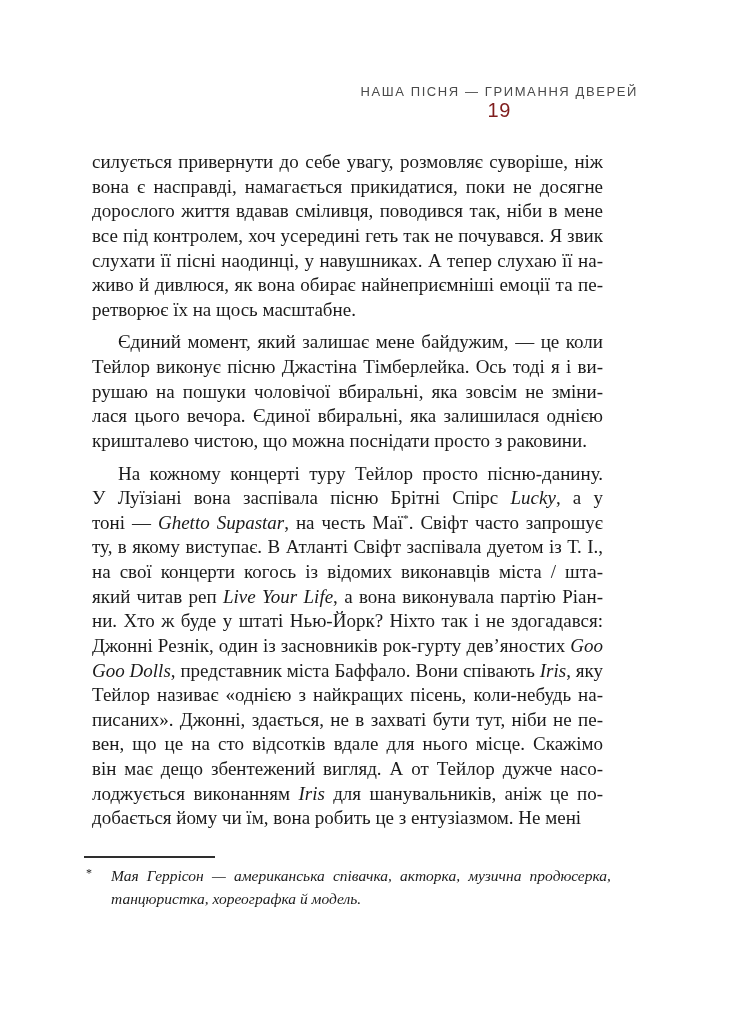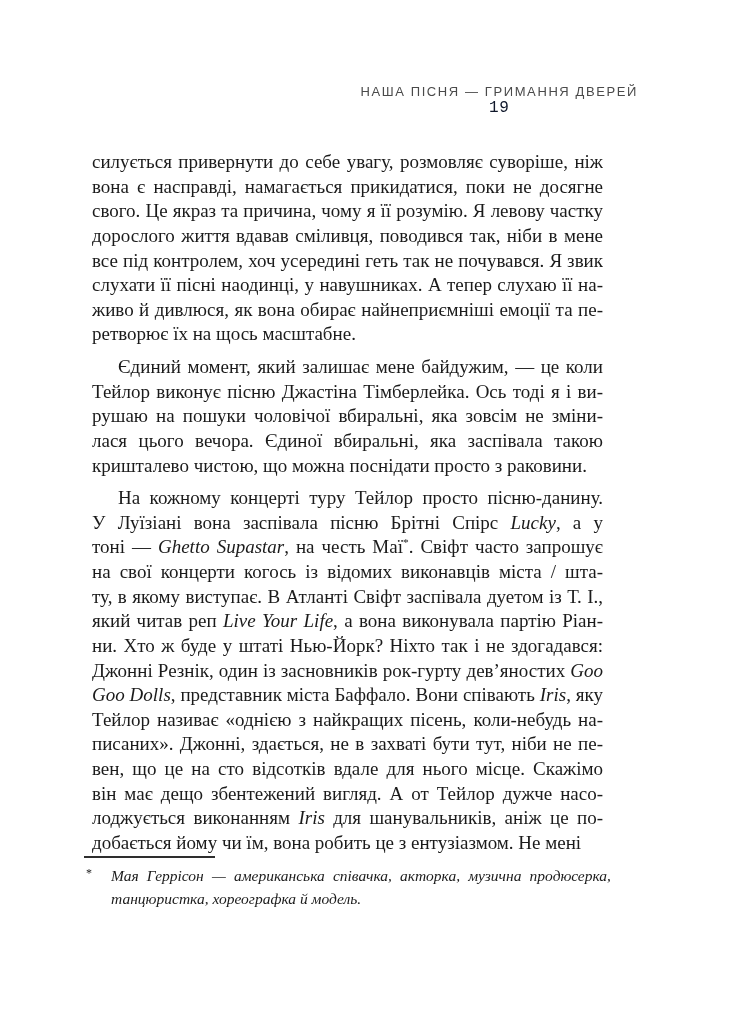--- a/index.html
+++ b/index.html
@@ -26,24 +26,24 @@
     letter-spacing: 1.6px;
     color: #4a4a4a;
     white-space: nowrap;
   }
   .header-divider {
     width: 1px; height: 25px;
     background: #5a5a5a;
     margin: 0 9px 0 7px;
   }
   .header-page {
-    font-family: Liberation Mono, monospace;
-    font-size: 16px;
+    font-family: Liberation Sans, sans-serif;
+    font-size: 20px;
     letter-spacing: 0.5px;
-    color: #0f172a;
+    color: #7f1d1d;
   }
 
   
   .text-block {
     position: absolute;
     left: 84px; top: 142px;
     width: 527px;
     color: #1b1b1b;
     font-size: 19px;
   }
@@ -109,40 +109,39 @@
   <div class="header">
     <span class="header-title">НАША ПІСНЯ — ГРИМАННЯ ДВЕРЕЙ</span>
     <span class="header-divider"></span>
     <span class="header-page">19</span>
   </div>
 
   <div class="text-block" id="text-block">
       <div class="para">
         <div class="line just"><span>силується привернути до себе увагу, розмовляє суворіше, ніж</span></div>
         <div class="line just"><span>вона є насправді, намагається прикидатися, поки не досягне</span></div>
-        <div class="line just"><span>свого. Це якраз та причина, чому я її розумію. Я левову частку</span></div>
         <div class="line just"><span>дорослого життя вдавав сміливця, поводився так, ніби в мене</span></div>
         <div class="line just"><span>все під контролем, хоч усередині геть так не почувався. Я звик</span></div>
         <div class="line just"><span>слухати її пісні наодинці, у навушниках. А тепер слухаю її на-</span></div>
         <div class="line just"><span>живо й дивлюся, як вона обирає найнеприємніші емоції та пе-</span></div>
         <div class="line"><span>ретворює їх на щось масштабне.</span></div>
       </div>
       <div class="para">
         <div class="line just ind"><span>Єдиний момент, який залишає мене байдужим, — це коли</span></div>
         <div class="line just"><span>Тейлор виконує пісню Джастіна Тімберлейка. Ось тоді я і ви-</span></div>
         <div class="line just"><span>рушаю на пошуки чоловічої вбиральні, яка зовсім не зміни-</span></div>
-        <div class="line just"><span>лася цього вечора. Єдиної вбиральні, яка заспівала такою</span></div>
+        <div class="line just"><span>лася цього вечора. Єдиної вбиральні, яка залишилася однією</span></div>
         <div class="line"><span>кришталево чистою, що можна поснідати просто з раковини.</span></div>
       </div>
       <div class="para">
         <div class="line just ind"><span>На кожному концерті туру Тейлор просто пісню-данину.</span></div>
         <div class="line just"><span>У Луїзіані вона заспівала пісню Брітні Спірс </span><em>Lucky</em><span>, а у Вашинг-</span></div>
         <div class="line just"><span>тоні — </span><em>Ghetto Supastar</em><span>, на честь Маї</span><span><sup>*</sup></span><span>. Свіфт часто запрошує</span></div>
+        <div class="line just"><span>ту, в якому виступає. В Атланті Свіфт заспівала дуетом із Т. І.,</span></div>
         <div class="line just"><span>на свої концерти когось із відомих виконавців міста / шта-</span></div>
-        <div class="line just"><span>ту, в якому виступає. В Атланті Свіфт заспівала дуетом із Т. І.,</span></div>
         <div class="line just"><span>який читав реп </span><em>Live Your Life</em><span>, а вона виконувала партію Ріан-</span></div>
         <div class="line just"><span>ни. Хто ж буде у штаті Нью-Йорк? Ніхто так і не здогадався:</span></div>
         <div class="line just"><span>Джонні Резнік, один із засновників рок-гурту дев’яностих </span><em>Goo</em></div>
         <div class="line just"><em>Goo Dolls</em><span>, представник міста Баффало. Вони співають </span><em>Iris</em><span>, яку</span></div>
         <div class="line just"><span>Тейлор називає «однією з найкращих пісень, коли-небудь на-</span></div>
         <div class="line just"><span>писаних». Джонні, здається, не в захваті бути тут, ніби не пе-</span></div>
         <div class="line just"><span>вен, що це на сто відсотків вдале для нього місце. Скажімо так,</span></div>
         <div class="line just"><span>він має дещо збентежений вигляд. А от Тейлор дужче насо-</span></div>
         <div class="line just"><span>лоджується виконанням </span><em>Iris</em><span> для шанувальників, аніж це по-</span></div>
         <div class="line"><span>добається йому чи їм, вона робить це з ентузіазмом. Не мені</span></div>

